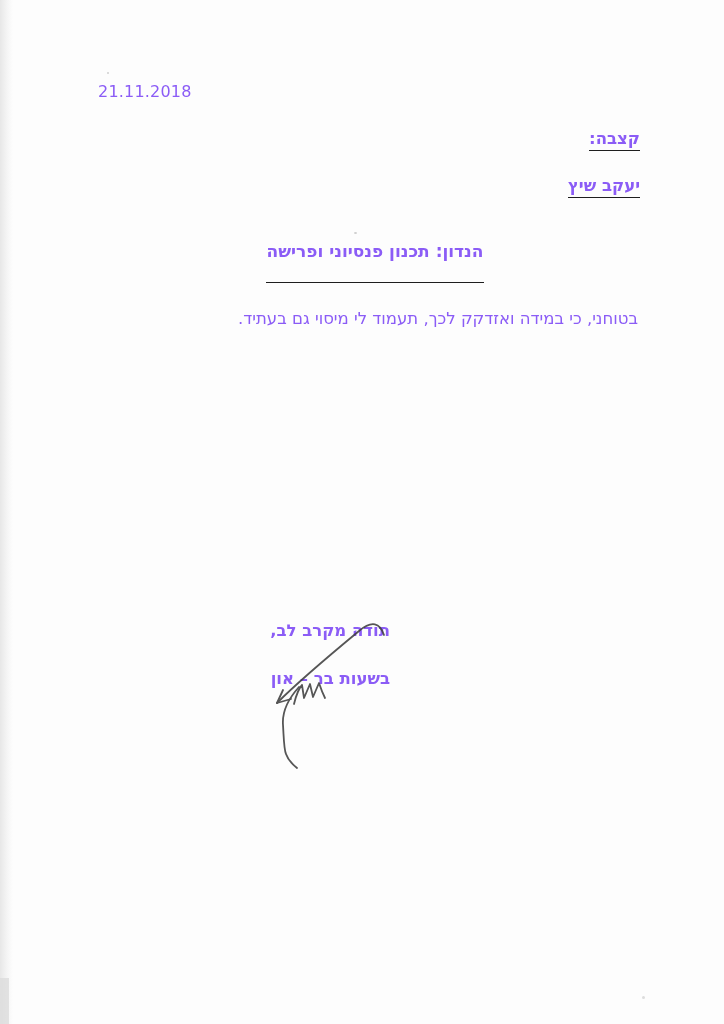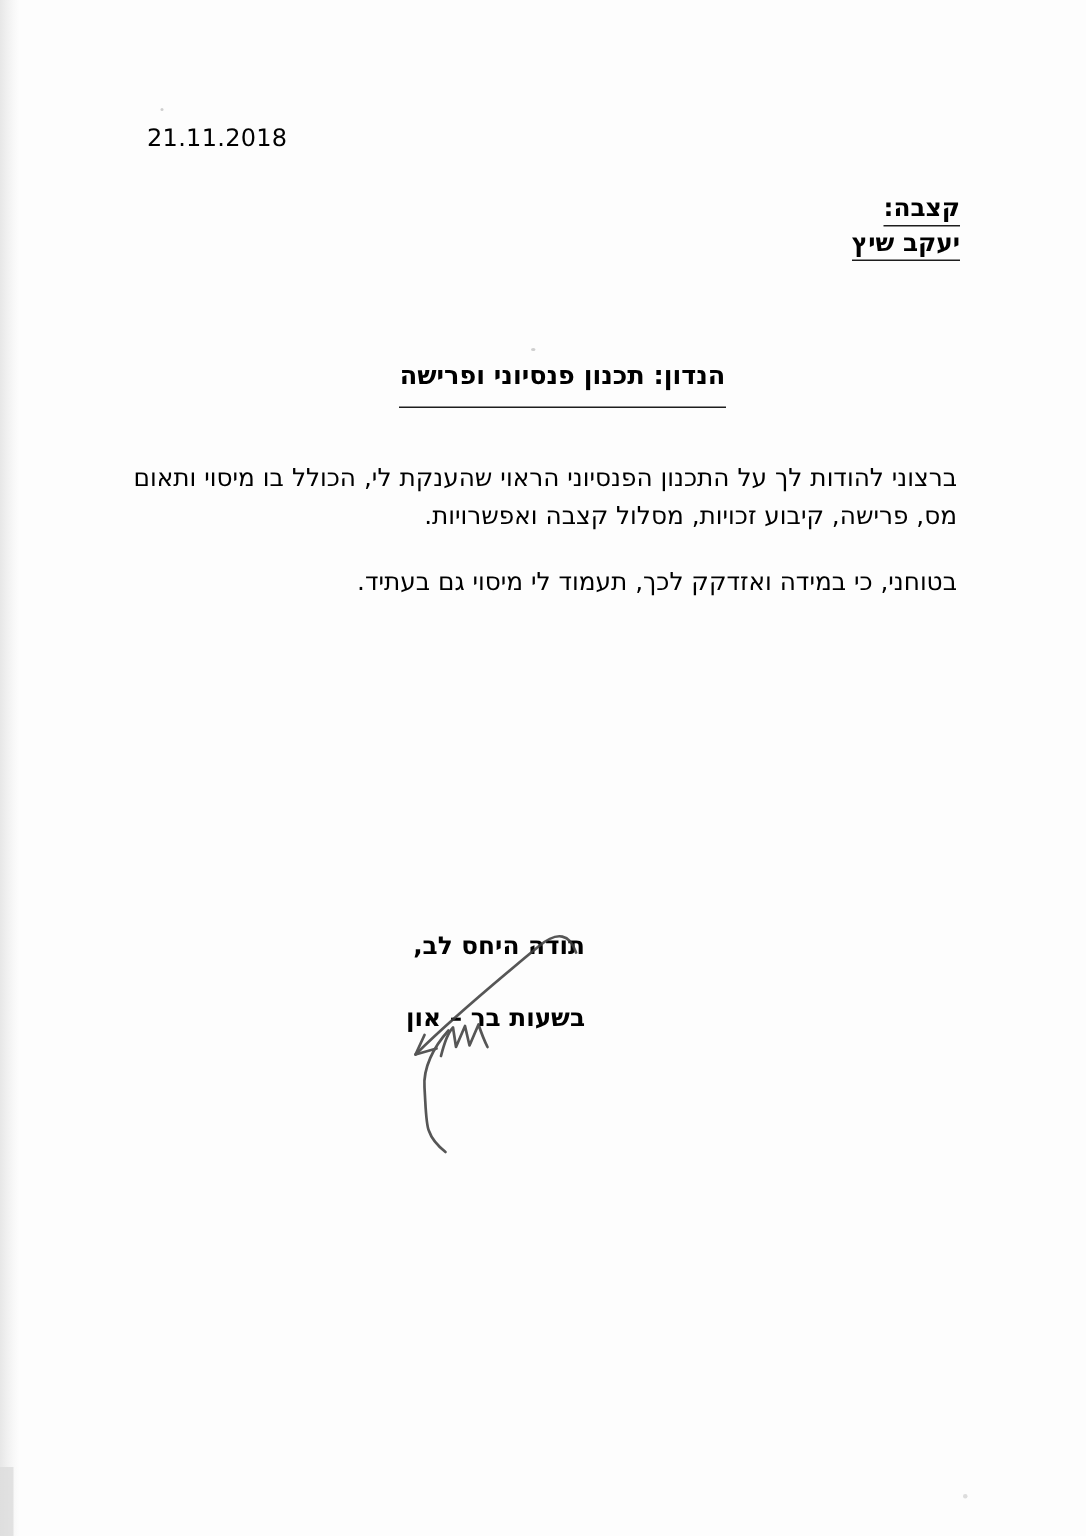--- a/index.html
+++ b/index.html
@@ -6,21 +6,21 @@
   body {
     width: 724px; height: 1024px;
     background: #ffffff;
     font-family: "DejaVu Sans", sans-serif;
     overflow: hidden;
   }
   .page {
     position: relative;
     width: 724px; height: 1024px;
     background: #fdfdfd;
-    color: #000000;
+    color: #8b5cf6;
   }
   
   .scan-edge {
     position: absolute; left: 0; top: 0; bottom: 0; width: 13px;
     background: linear-gradient(to right, #e7e7e7 0%, #f0f0f0 35%, #f8f8f8 70%, #fdfdfd 100%);
   }
   .scan-edge-dark {
     position: absolute; left: 0; top: 978px; width: 9px; height: 46px;
     background: #dcdcdc; opacity: .8;
   }
@@ -34,28 +34,28 @@
     font-size: 16px; direction: ltr; letter-spacing: .2px;
   }
   .addressee {
     position: absolute; right: 84px; top: 129px;
     direction: rtl; text-align: right; font-weight: bold; font-size: 16.5px;
   }
   .addressee .line {
     display: inline-block; padding-bottom: 2px;
     border-bottom: 1.6px solid #1e1e1e;
   }
-  .addressee .name-row { margin-top: 1px; }
+  .addressee .name-row { margin-top: 25px; }
   .subject {
     position: absolute; left: 26px; right: 0; top: 241px;
     text-align: center; direction: rtl;
     font-weight: bold; font-size: 17px;
   }
   .subject span {
-    display: inline-block; padding-bottom: 10px;
+    display: inline-block; padding-bottom: 21px;
     border-bottom: 1.7px solid #1e1e1e;
     text-align: right;
   }
   .body-text {
     position: absolute; left: 89px; right: 86px; top: 306px;
     direction: rtl; text-align: justify; text-align-last: right;
     font-size: 16.5px; line-height: 25px;
   }
   .body-text p { margin: 0 0 19px 0; }
   .closing-block {
@@ -85,26 +85,25 @@
   <div class="addressee">
     <div class="label-row"><span class="line">קצבה:</span></div>
     <div class="name-row"><span class="line">יעקב שיץ</span></div>
   </div>
 
   <div class="subject">
     <span>הנדון: תכנון פנסיוני ופרישה</span>
   </div>
 
   <div class="body-text">
-    <p>ברצוני להודות לך על התכנון הפנסיוני הראוי שהענקת לי, הכולל בו מיסוי ותאום מס, פרישה, קיבוע זכויות, מסלול קצבה ואפשרויות.</p>
     <p>בטוחני, כי במידה ואזדקק לכך, תעמוד לי מיסוי גם בעתיד.</p>
   </div>
 
   <div class="closing-block">
-    <div class="closing">תודה היחס לב,</div>
+    <div class="closing">תודה מקרב לב,</div>
     <div class="signer">בשעות בר – און</div>
   </div>
 
   <svg class="signature" viewBox="0 0 162 178" xmlns="http://www.w3.org/2000/svg">
     <g fill="none" stroke="#3f3f3f" stroke-width="1.8" stroke-linecap="round" stroke-linejoin="round" opacity="0.88">
 
       <path d="M 134 27 C 130 15, 122 12, 109 23 C 86 42, 48 74, 27 95"></path>
 
       <path d="M 27 95 L 41 91 M 27 95 L 33 82"></path>
 

